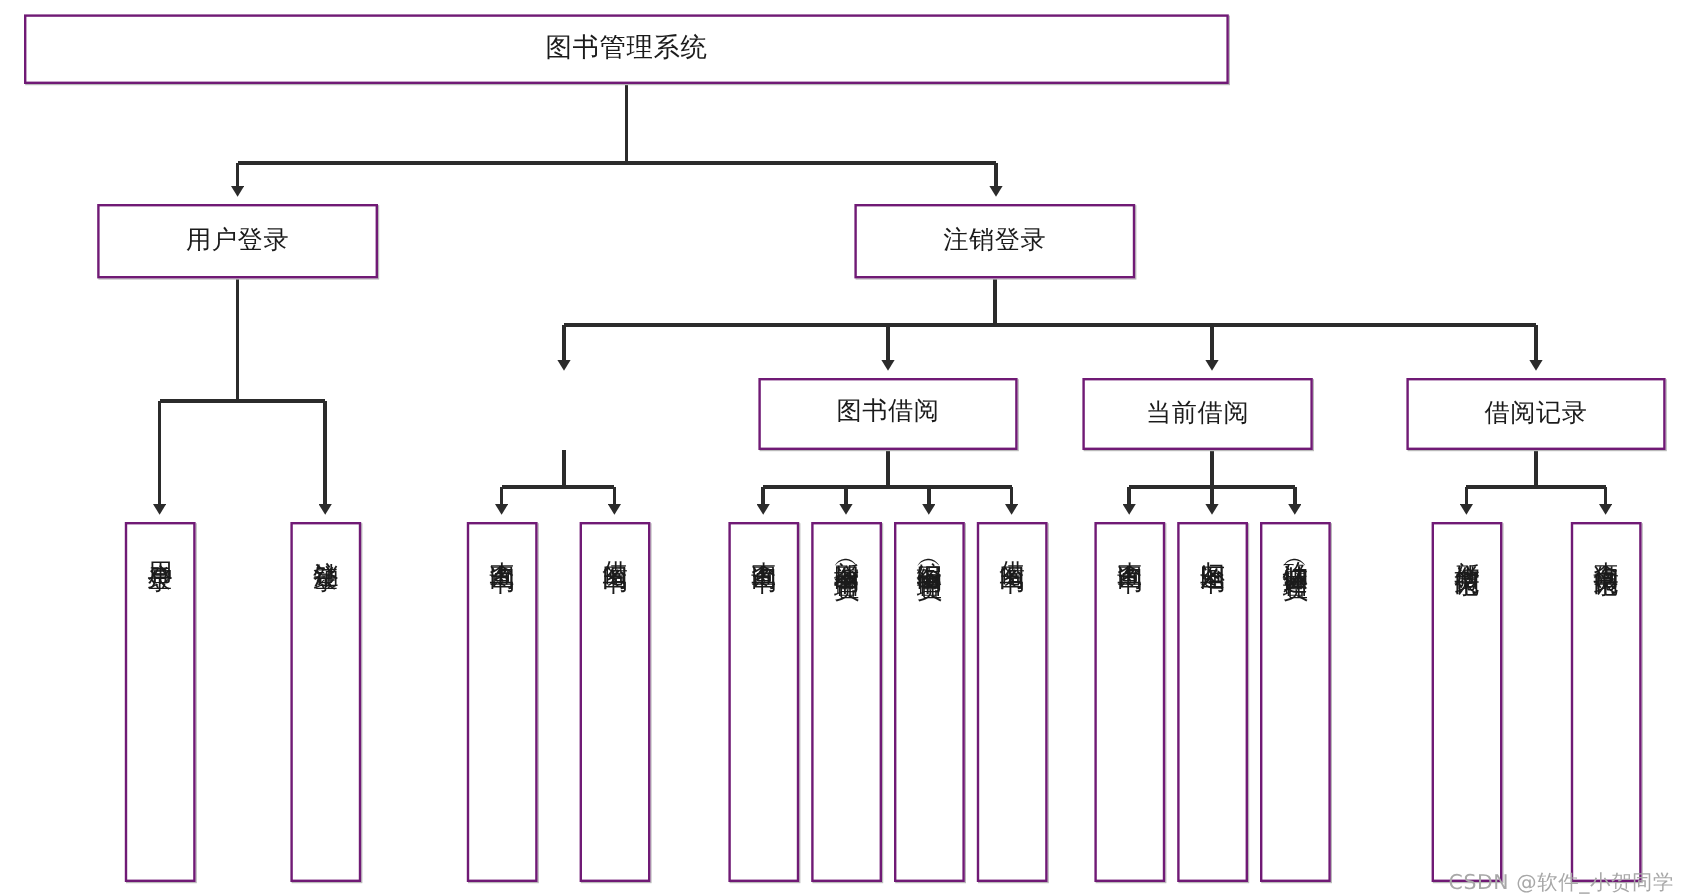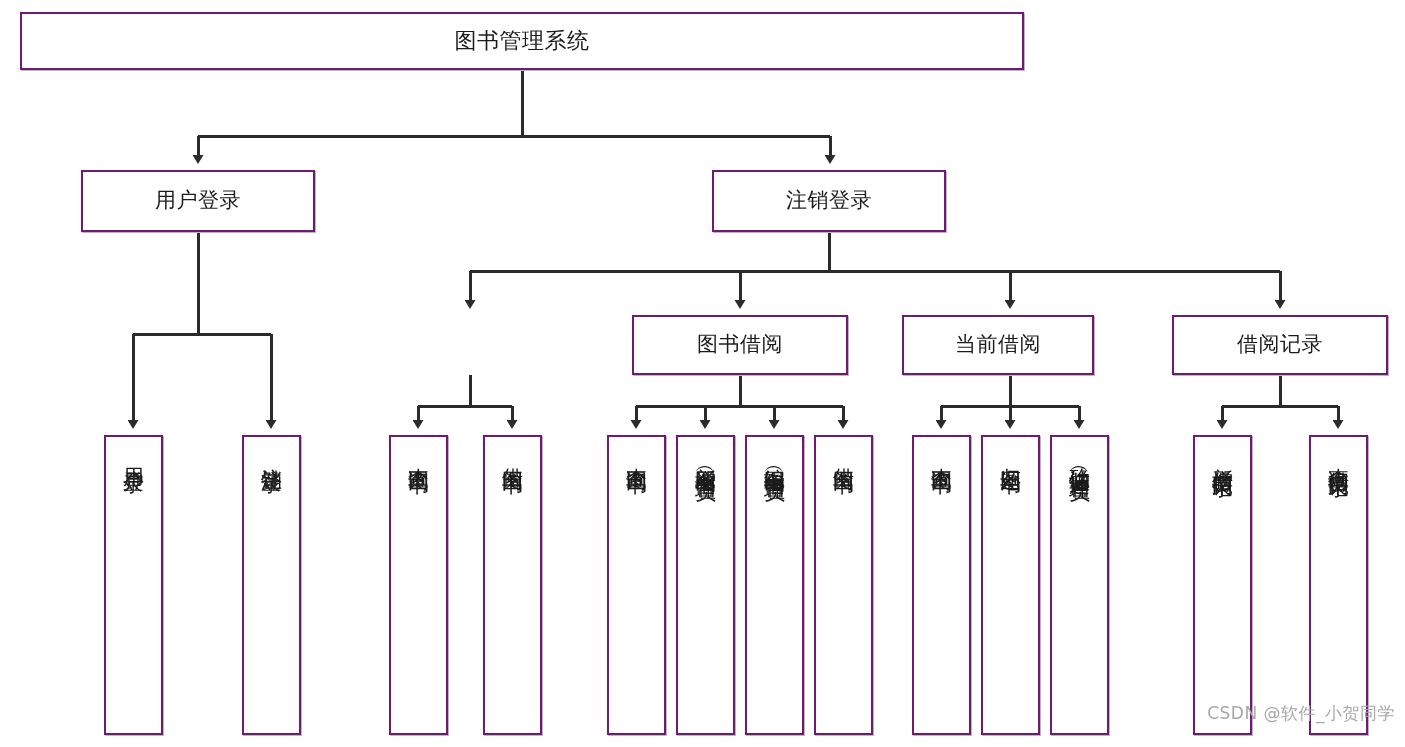--- a/index.html
+++ b/index.html
@@ -59,21 +59,21 @@
     writing-mode: vertical-rl;
     text-orientation: upright;
     font-size: 21px;
     line-height: 1.05;
     letter-spacing: 2px;
     margin: 0 auto;
   }
   #watermark {
     position: absolute;
     right: 10px;
-    bottom: 22px;
+    bottom: 0;
     font-size: 17px;
     color: #a8a8a8;
     letter-spacing: 0.5px;
     white-space: nowrap;
     user-select: none;
   }
 </style>
 </head>
 <body>
 
@@ -133,21 +133,21 @@
     <span class="node-label">图书管理系统</span>
   </div>
 
   <div class="node horiz" style="left:81px; top:170px; width:234px; height:62px;">
     <span class="node-label">用户登录</span>
   </div>
   <div class="node horiz" style="left:712px; top:170px; width:234px; height:62px;">
     <span class="node-label">注销登录</span>
   </div>
 
-  <div class="node horiz" style="left:632px; top:315px; width:216px; height:60px;">
+  <div class="node horiz" style="left:632px; top:315px; width:216px; height:60px;font-family:Liberation Mono, monospace;">
     <span class="node-label">图书借阅</span>
   </div>
   <div class="node horiz" style="left:902px; top:315px; width:192px; height:60px;">
     <span class="node-label">当前借阅</span>
   </div>
   <div class="node horiz" style="left:1172px; top:315px; width:216px; height:60px;">
     <span class="node-label">借阅记录</span>
   </div>
 
   <div class="node vert" style="left:104px; top:435px; width:59px; height:300px;">

